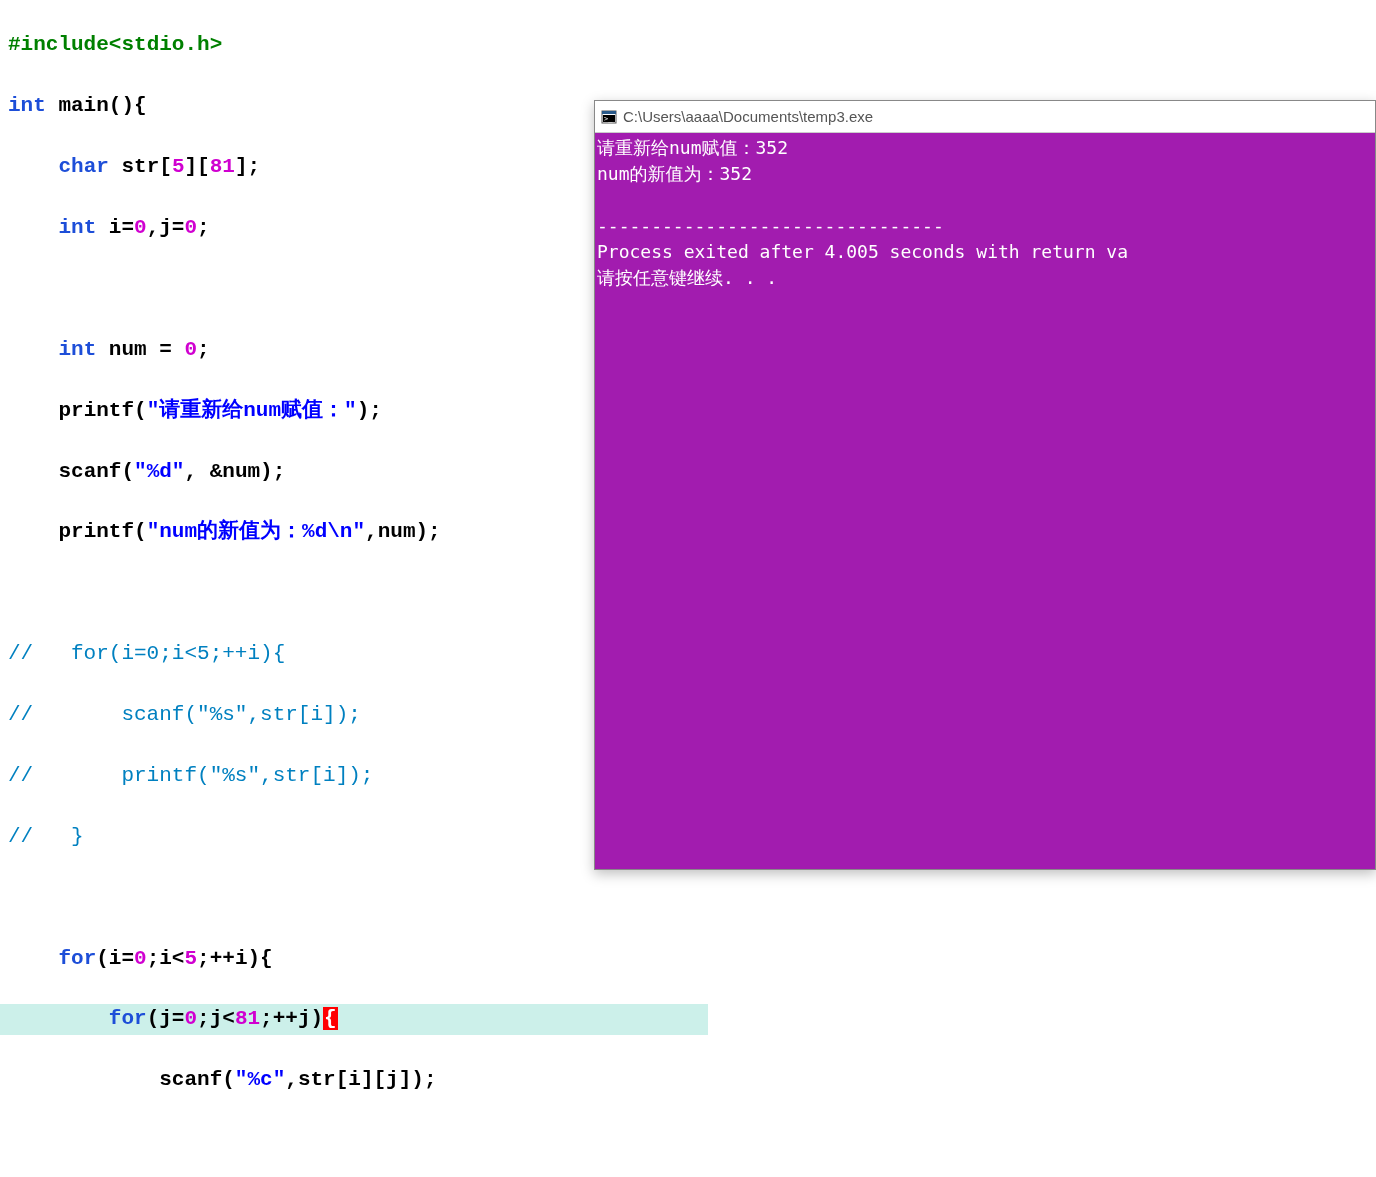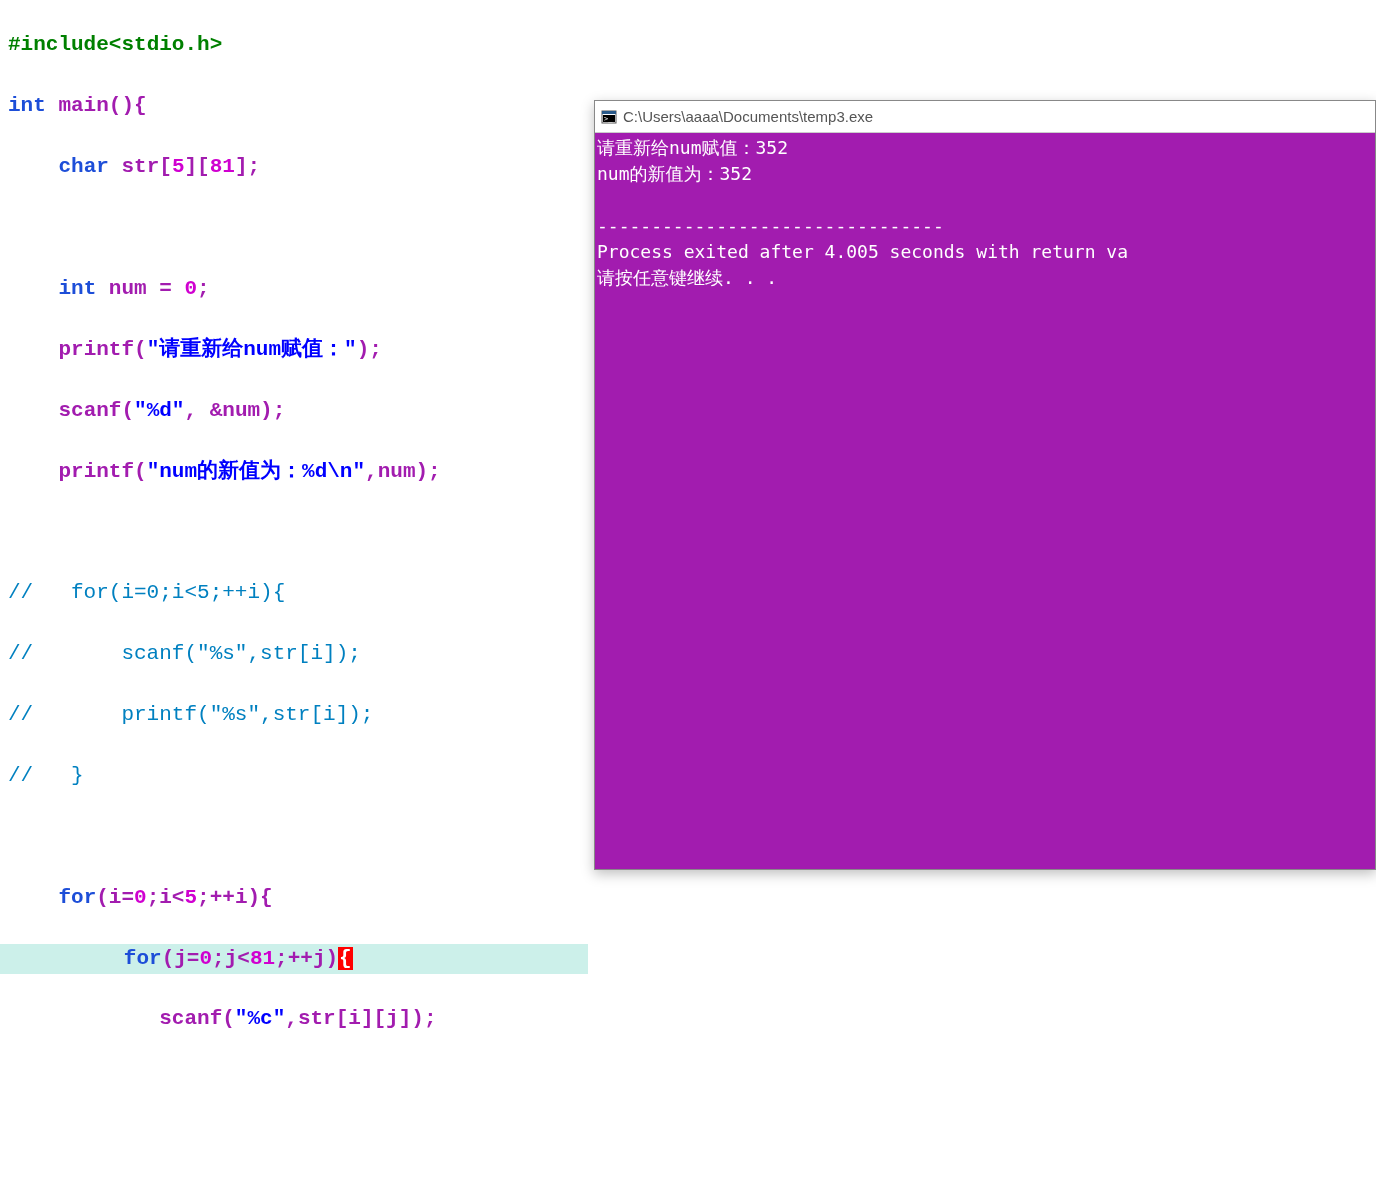--- a/index.html
+++ b/index.html
@@ -18,35 +18,35 @@
     top: 0;
     width: 580px;
     line-height: 1.45;
     white-space: pre;
   }
   .line { display: block; }
   .highlight-line {
     background: #ccf0ea;
     display: block;
     margin-left: -8px;
-    padding-left: 23px;
-    width: 588px;
+    padding-left: 8px;
+    width: 708px;
   }
   .kw { color: #1d4ed8; font-weight: bold; }
   .pp { color: #008000; font-weight: bold; }
   .num { color: #d000d0; }
   .str { color: #0000ff; font-weight: bold; }
   .comment { color: #0080c0; }
   .brace-match {
     background: #ff0000;
     color: #ffffff;
     font-weight: bold;
     padding: 0 1px;
   }
-  .blk { color: #a21caf; }
+  .blk { color: #000000; }
   .bold { font-weight: bold; }
 
   .console-window {
     position: absolute;
     left: 594px;
     top: 100px;
     width: 782px;
     height: 770px;
     border: 1px solid #888;
     box-shadow: 0 4px 12px rgba(0,0,0,0.25);
@@ -85,20 +85,21 @@
     overflow: hidden;
   }
 </style>
 </head>
 <body>
 
 <div class="code-area">
 <span class="line"><span class="pp">#include</span><span class="pp">&lt;stdio.h&gt;</span></span>
 <span class="line"><span class="kw">int</span><span class="blk bold"> main</span><span class="blk bold">(){</span></span>
 <span class="line">    <span class="kw">char</span><span class="blk bold"> str</span><span class="blk bold">[</span><span class="num bold">5</span><span class="blk bold">]</span><span class="blk bold">[</span><span class="num bold">81</span><span class="blk bold">]</span><span class="blk bold">;</span></span>
+<span class="line">    <span class="kw">int</span><span class="blk bold"> i=</span><span class="num bold">0</span><span class="blk bold">,j=</span><span class="num bold">0</span><span class="blk bold">;</span></span>
 <span class="line">    </span>
 <span class="line">    <span class="kw">int</span><span class="blk bold"> num = </span><span class="num bold">0</span><span class="blk bold">;</span></span>
 <span class="line">    <span class="blk bold">printf</span><span class="blk bold">(</span><span class="str">"请重新给num赋值："</span><span class="blk bold">);</span></span>
 <span class="line">    <span class="blk bold">scanf</span><span class="blk bold">(</span><span class="str">"%d"</span><span class="blk bold">, &amp;num</span><span class="blk bold">);</span></span>
 <span class="line">    <span class="blk bold">printf</span><span class="blk bold">(</span><span class="str">"num的新值为：%d\n"</span><span class="blk bold">,num</span><span class="blk bold">);</span></span>
 <span class="line">    </span>
 <span class="line"><span class="comment">//   for(i=0;i&lt;5;++i){</span></span>
 <span class="line"><span class="comment">//       scanf("%s",str[i]);</span></span>
 <span class="line"><span class="comment">//       printf("%s",str[i]);</span></span>
 <span class="line"><span class="comment">//   }</span></span>

